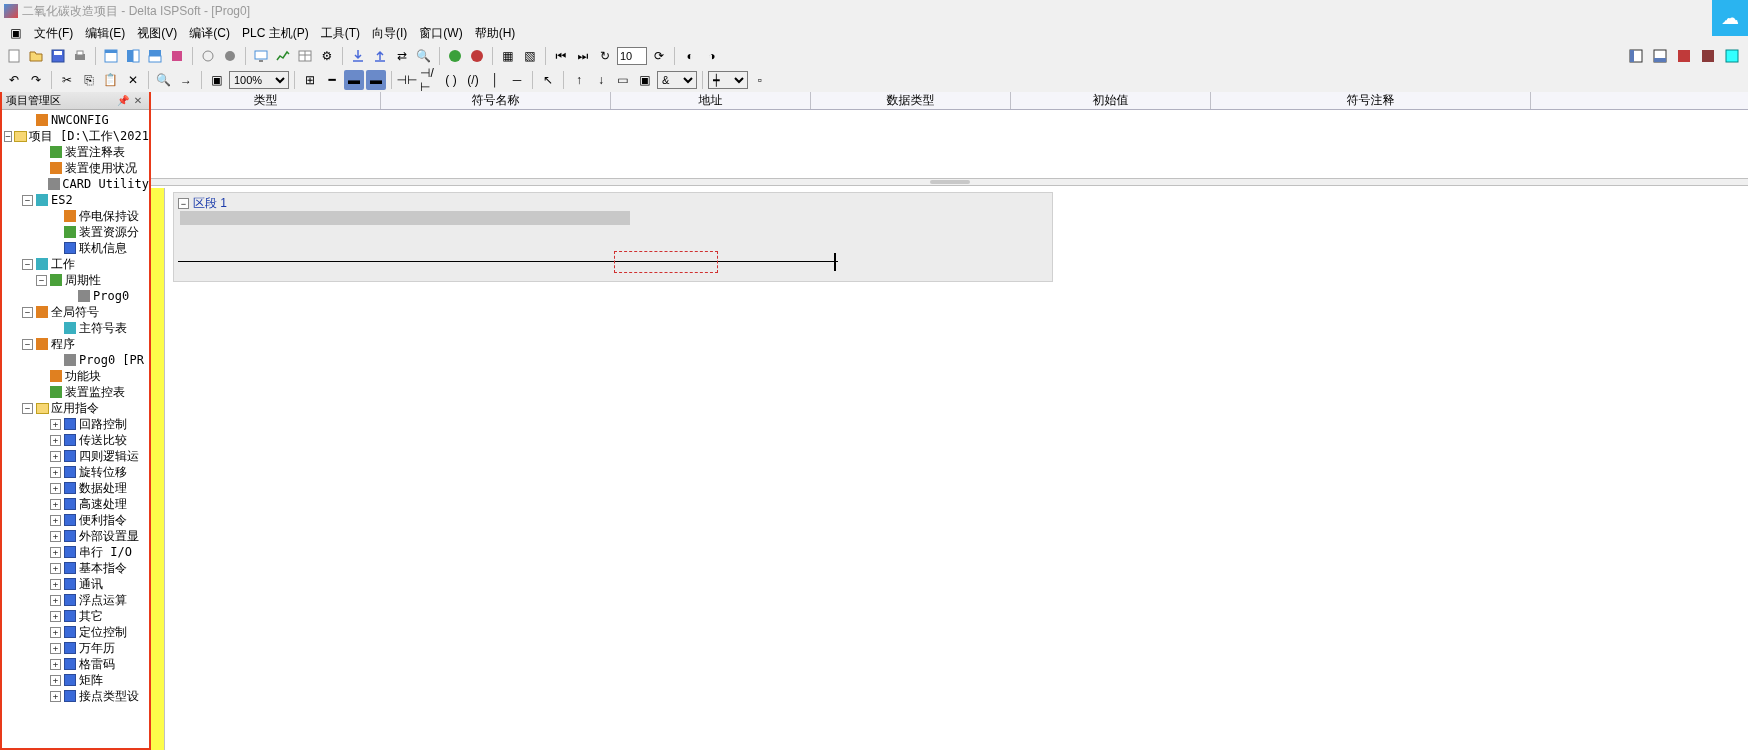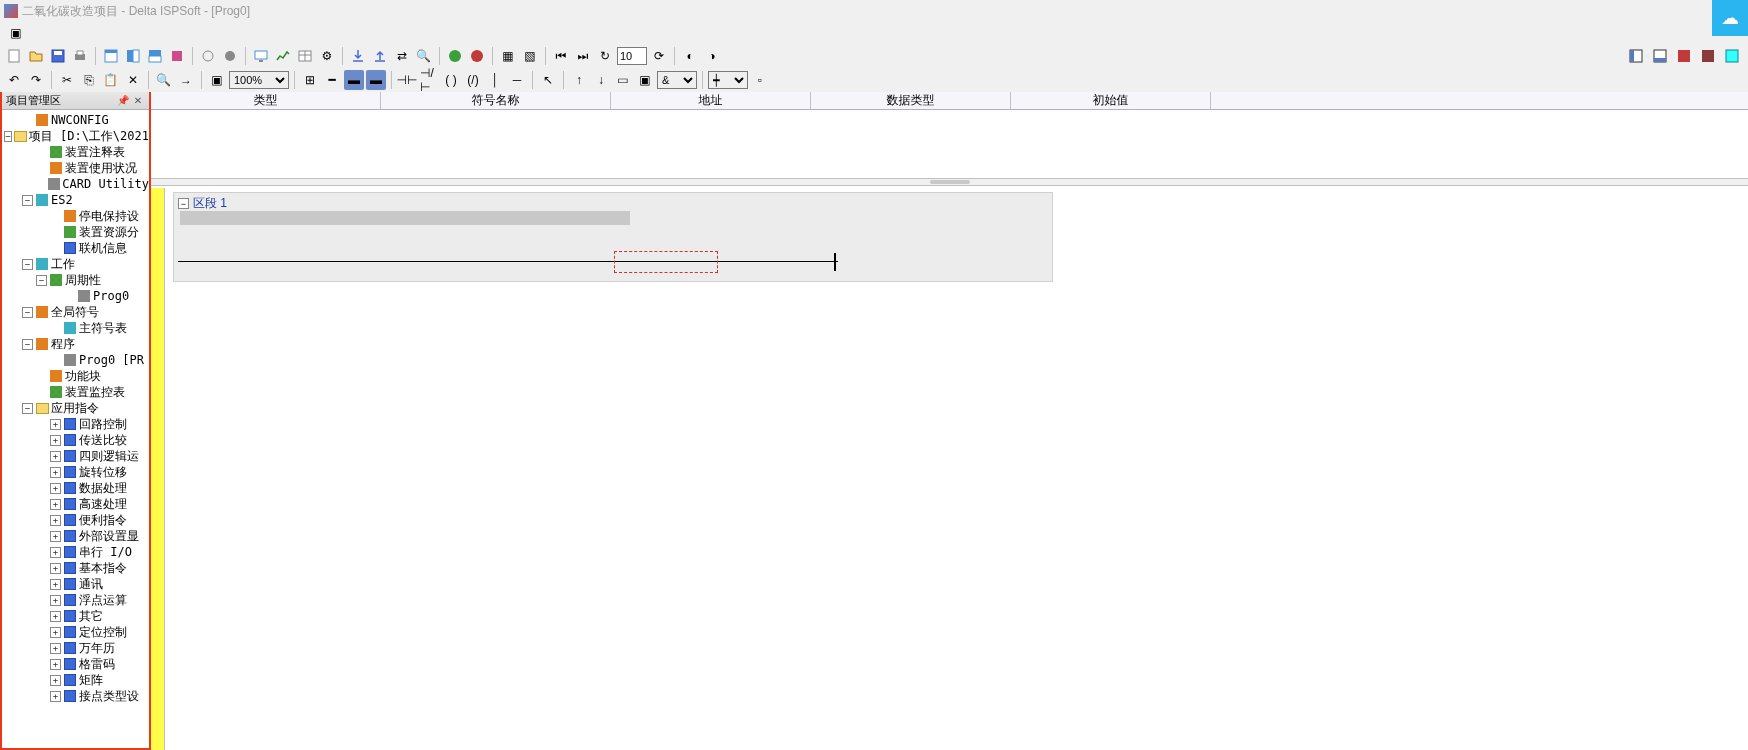--- a/index.html
+++ b/index.html
@@ -57,20 +57,21 @@
 
 <div class="cloud-badge">☁</div>
 
 <div class="title-bar">
   <span class="icon-box"></span>
   <span>二氧化碳改造项目 - Delta ISPSoft - [Prog0]</span>
 </div>
 
 <div class="menu-bar">
   <span class="tb-btn">▣</span>
+  <span id="menus-container"><span class="menu-item">文件(F)</span><span class="menu-item">编辑(E)</span><span class="menu-item">视图(V)</span><span class="menu-item">编译(C)</span><span class="menu-item">PLC 主机(P)</span><span class="menu-item">工具(T)</span><span class="menu-item">向导(I)</span><span class="menu-item">窗口(W)</span><span class="menu-item">帮助(H)</span></span>
 </div>
 
 <div class="toolbar">
   <span class="tb-btn">
       <svg class="ic" viewBox="0 0 16 16">
         <rect x="3" y="2" width="10" height="12" fill="#fff" stroke="#888"></rect>
       </svg>
     </span>
   <span class="tb-btn">
       <svg class="ic" viewBox="0 0 16 16">
@@ -557,20 +558,21 @@
       </div>
   </div>
 
   <div class="editor-area">
     <div class="symbol-cols" id="symbol-cols">
         <div class="symbol-col" style="width: 230px;">类型</div>
         <div class="symbol-col" style="width: 230px;">符号名称</div>
         <div class="symbol-col" style="width: 200px; text-align: center;">地址</div>
         <div class="symbol-col" style="width: 200px;">数据类型</div>
         <div class="symbol-col" style="width: 200px;">初始值</div>
+        <div class="symbol-col" style="width: 320px;">符号注释</div>
       </div>
     <div class="ladder-area">
       <div class="ladder-splitter">
           <div class="grip"></div>
         </div>
       <div class="ladder-content">
         <div class="ladder-margin"></div>
         <div class="ladder-body">
           <div class="network">
             <div class="network-header">

